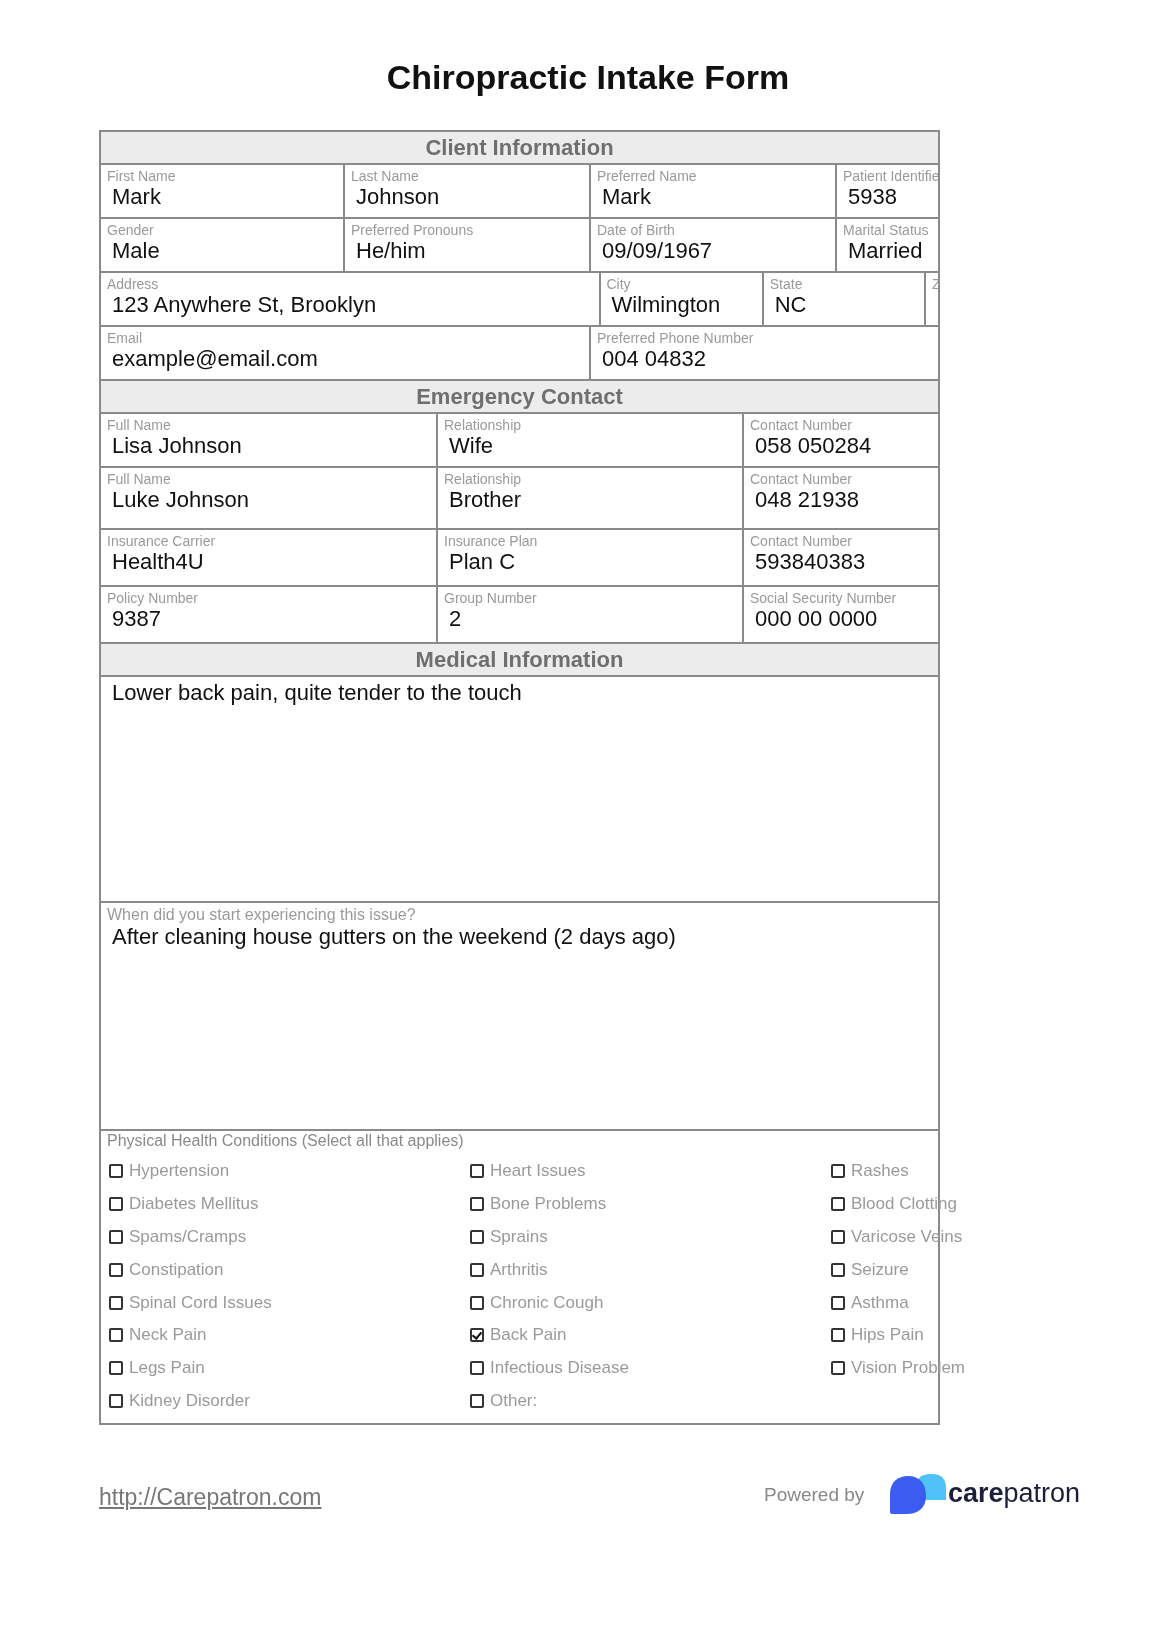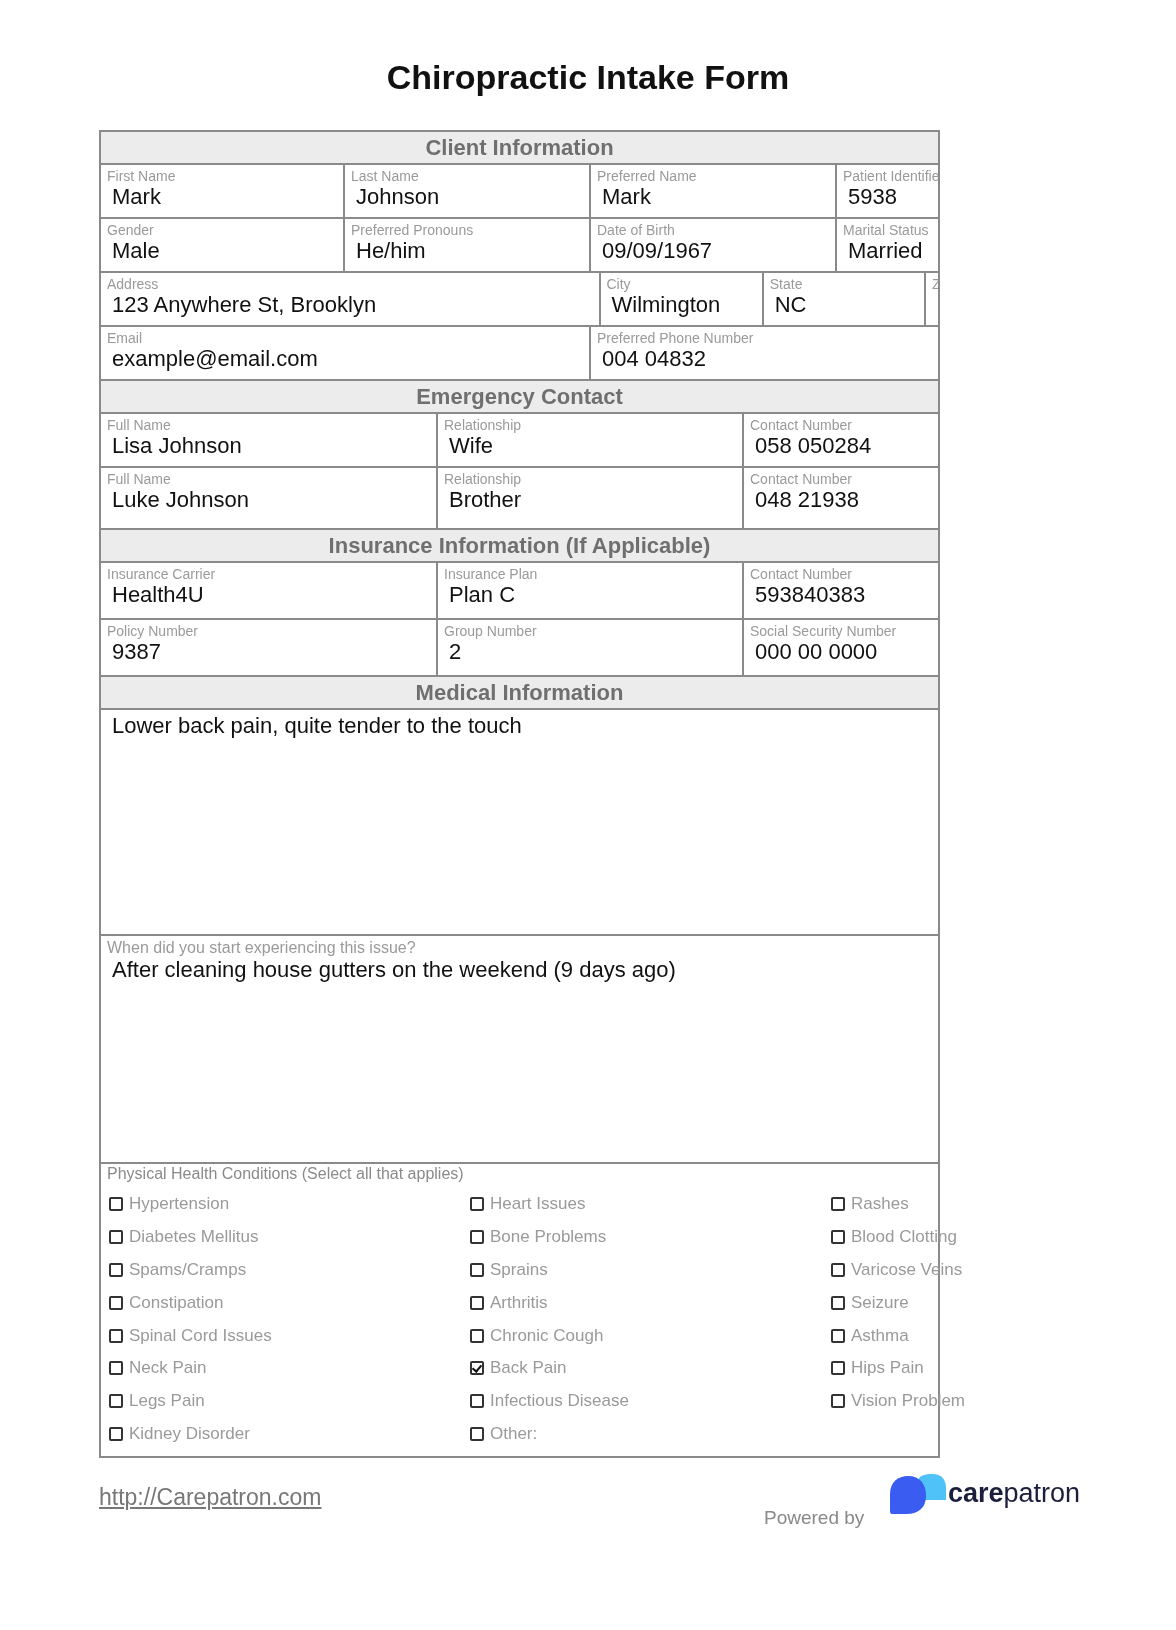--- a/index.html
+++ b/index.html
@@ -14,21 +14,21 @@
   .val { font-size:22px; color:#111; line-height:26px; padding-left:5px; white-space:nowrap; }
   .big { border-bottom:2px solid #8a8a8a; padding:3px 6px 0 6px; box-sizing:border-box; }
   .big .lbl { font-size:16px; line-height:18px; }
   .conditions { padding:0 6px 6px 6px; }
   .conditions .lbl { font-size:16px; line-height:20px; color:#8a8a8a; }
   .cond-grid { display:grid; grid-template-columns: 361px 361px 240px; row-gap:0; margin-top:4px; }
   .cond { display:flex; align-items:center; height:32.8px; font-size:17px; color:#9a9a9a; }
   .box { width:14px; height:14px; border:2px solid #333; border-radius:2px; margin:0 6px 0 2px; box-sizing:border-box; position:relative; flex:none; }
   .box.checked::after { content:""; position:absolute; left:2px; top:0px; width:4px; height:7px; border-right:2px solid #111; border-bottom:2px solid #111; transform:rotate(40deg); }
   .footer-link { position:absolute; left:99px; top:1484px; font-size:23px; color:#777; text-decoration:underline; }
-  .powered { position:absolute; left:764px; top:1484px; font-size:19px; color:#888;margin-top:23px; }
+  .powered { position:absolute; left:764px; top:1484px; font-size:19px; color:#888; }
   .logo { position:absolute; left:888px; top:1474px; width:60px; height:42px; }
   .brand { position:absolute; left:948px; top:1478px; font-size:27px; color:#1b1f3b; }
   .brand b { font-weight:bold; }
   .brand span { font-weight:normal; color:#1b1f3b; }
 </style>
 </head>
 <body>
 
 <div class="title">Chiropractic Intake Form</div>
 
@@ -123,21 +123,20 @@
     <div class="cell" style="width:306px">
       <div class="lbl">Relationship</div>
       <div class="val">Brother</div>
     </div>
     <div class="cell" style="flex:1">
       <div class="lbl">Contact Number</div>
       <div class="val">048 21938</div>
     </div>
   </div>
 
-  <div class="section-header">Insurance Information (If Applicable)</div>
   <div class="row" style="height:57px">
     <div class="cell" style="width:337px">
       <div class="lbl">Insurance Carrier</div>
       <div class="val">Health4U</div>
     </div>
     <div class="cell" style="width:306px">
       <div class="lbl">Insurance Plan</div>
       <div class="val">Plan C</div>
     </div>
     <div class="cell" style="flex:1">
@@ -159,21 +158,21 @@
       <div class="val">000 00 0000</div>
     </div>
   </div>
 
   <div class="section-header">Medical Information</div>
   <div class="big" style="height:226px">
     <div class="val">Lower back pain, quite tender to the touch</div>
   </div>
   <div class="big" style="height:228px">
     <div class="lbl">When did you start experiencing this issue?</div>
-    <div class="val">After cleaning house gutters on the weekend (9 days ago)</div>
+    <div class="val">After cleaning house gutters on the weekend (2 days ago)</div>
   </div>
   <div class="conditions">
     <div class="lbl">Physical Health Conditions (Select all that applies)</div>
     <div class="cond-grid" id="cond-grid">
         <div class="cond">
           <span class="box"></span>
           <span>Hypertension</span>
         </div>
         <div class="cond">
           <span class="box"></span>

